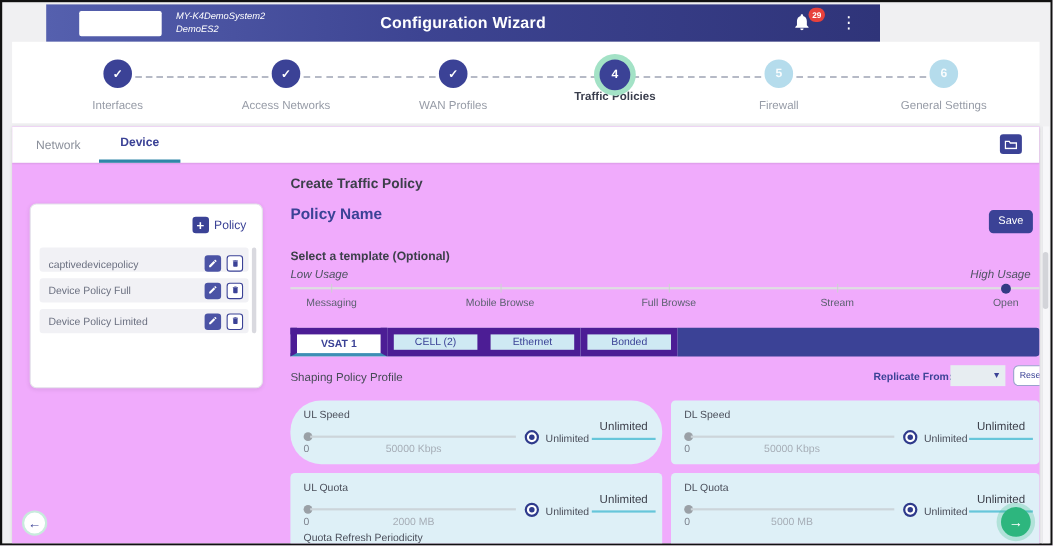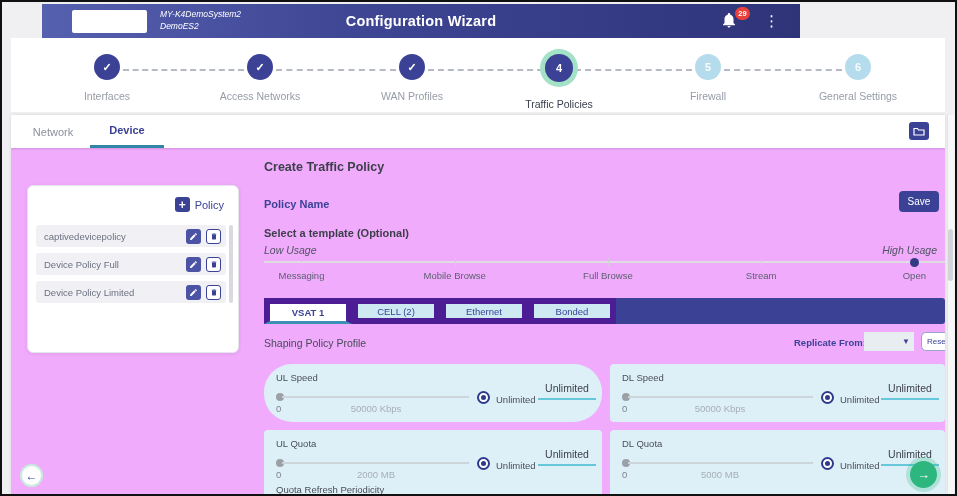--- a/index.html
+++ b/index.html
@@ -25,21 +25,21 @@
   .kebab { position:absolute; right:22px; top:5px; color:#fff; font-size:15px; line-height:24px; width:14px; text-align:center; cursor:pointer; }
   
   .stepper { position:absolute; left:9px; top:36px; width:934px; height:74px; background:#fff; }
   .step { position:absolute; width:130px; text-align:center; top:16px; }
   .circle { width:26px; height:26px; border-radius:50%; margin:0 auto; display:flex; align-items:center; justify-content:center;
     font-size:11px; font-weight:bold; position:relative; z-index:2; }
   .done .circle { background:#3b4296; color:#fff; }
   .active .circle { background:#3b4296; color:#fff; width:28px; height:28px; box-shadow:0 0 0 5px #a3e2c6; }
   .upcoming .circle { background:#b5dcec; color:rgba(255,255,255,.9); }
   .step-label { display:block; margin-top:10px; font-size:10.5px; color:#979ca7; }
-  .active .step-label { color:#3a3e4d; font-weight:normal; margin-top:16px; }
+  .active .step-label { color:#3a3e4d; font-weight:bold; margin-top:0; }
   .connector { position:absolute; top:31px; border-top:2px dashed #b6bac6; z-index:1; }
   
   .main-card { position:absolute; left:9px; top:113px; width:934px; height:379px; background:#f0abfc;
     box-shadow:0 0 3px rgba(0,0,0,.12); overflow:hidden; }
   .top-tabs { position:absolute; left:0; top:0; width:100%; height:33px; background:#fff; box-shadow:0 1px 2px rgba(0,0,0,.14); }
   .top-tab { position:absolute; top:0; height:33px; width:74px; display:flex; align-items:center; justify-content:center;
     font-size:11px; cursor:pointer; }
   .tab-network { left:5px; color:#8b909b; }
   .tab-device { left:79px; color:#3b4296; font-weight:bold; border-bottom:3px solid #2f86a8; }
   .folder-btn { position:absolute; right:16px; top:7px; width:20px; height:18px; background:#3b4296; border-radius:3px;
@@ -53,21 +53,21 @@
   .add-policy-label { color:#3b4296; font-size:11px; }
   .policy-row { position:absolute; left:8px; width:190px; height:22px; background:#f1f1f5; border-radius:3px;
     display:flex; align-items:center; padding:0 5px 0 8px; cursor:pointer; }
   .policy-row-name { flex:1; font-size:9.5px; color:#6b7080; white-space:nowrap; overflow:hidden; }
   .icon-btn { width:15px; height:15px; border-radius:3px; display:flex; align-items:center; justify-content:center; cursor:pointer; }
   .edit-btn { background:#4b53a5; margin-right:5px; }
   .del-btn { background:#fff; border:1.5px solid #3b4296; }
   .panel-scroll { position:absolute; right:5px; top:39px; width:4px; height:78px; background:#d9d9df; border-radius:2px; }
   
   .h-create { position:absolute; left:253px; top:45px; font-size:12.5px; font-weight:bold; color:#3c3f4a; }
-  .lbl-policy-name { position:absolute; left:253px; top:71px; font-size:11px; color:#3b4296; font-weight:bold;margin-top:12px; }
+  .lbl-policy-name { position:absolute; left:253px; top:71px; font-size:14px; color:#3b4296; font-weight:bold; }
   .inp-policy-name { position:absolute; left:253px; top:83px; width:115px; height:20px; background:#f8fafb;
     border:none; border-bottom:2px solid #54c0d8; font-size:10.5px; color:#3c3f4a; padding:0 4px;
     font-family:"Liberation Sans", sans-serif; }
   .save-btn { position:absolute; left:888px; top:76px; width:40px; height:21px; background:#3b4296; color:#fff;
     border:none; border-radius:4px; font-size:10px; cursor:pointer; font-family:"Liberation Sans", sans-serif; }
   
   .tpl-label { position:absolute; left:253px; top:112px; font-size:11px; font-weight:bold; color:#3c3f4a; }
   .tpl-low { position:absolute; left:253px; top:129px; font-size:10.5px; font-style:italic; color:#4f5362; }
   .tpl-high { position:absolute; right:8px; top:129px; font-size:10.5px; font-style:italic; color:#4f5362; }
   .tpl-track-wrap { position:absolute; left:253px; top:140px; width:681px; height:32px; }
@@ -186,21 +186,21 @@
           </svg>
       </div>
     </div>
 
     <div class="policy-panel">
       <div class="add-policy">
         <span class="plus-box">+</span>
         <span class="add-policy-label">Policy</span>
       </div>
 
-      <div class="policy-row" style="top:39px;">
+      <div class="policy-row" style="top:39px;align-items:flex-end;">
         <span class="policy-row-name">captivedevicepolicy</span>
         <span class="icon-btn edit-btn">
             <span><svg width="9" height="9" viewBox="0 0 24 24" fill="#fff">
                 <path d="M3 17.25V21h3.75L17.8 9.94l-3.75-3.75L3 17.25zM20.7 7.04c.4-.4.4-1.02 0-1.41l-2.34-2.34a.996.996 0 0 0-1.41 0l-1.83 1.83 3.75 3.75 1.83-1.83z"></path>
               </svg></span>
           </span>
         <span class="icon-btn del-btn">
             <span><svg width="8" height="9" viewBox="0 0 24 24" fill="#3b4296">
                 <path d="M6 19c0 1.1.9 2 2 2h8c1.1 0 2-.9 2-2V7H6v12zM19 4h-3.5l-1-1h-5l-1 1H5v2h14V4z"></path>
               </svg></span>

